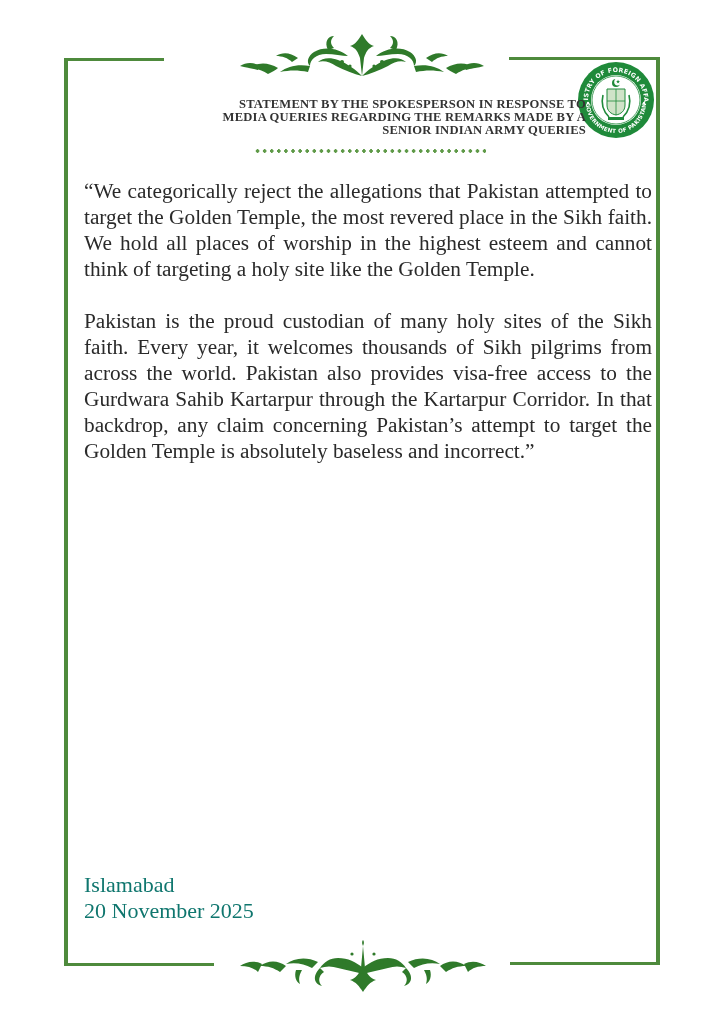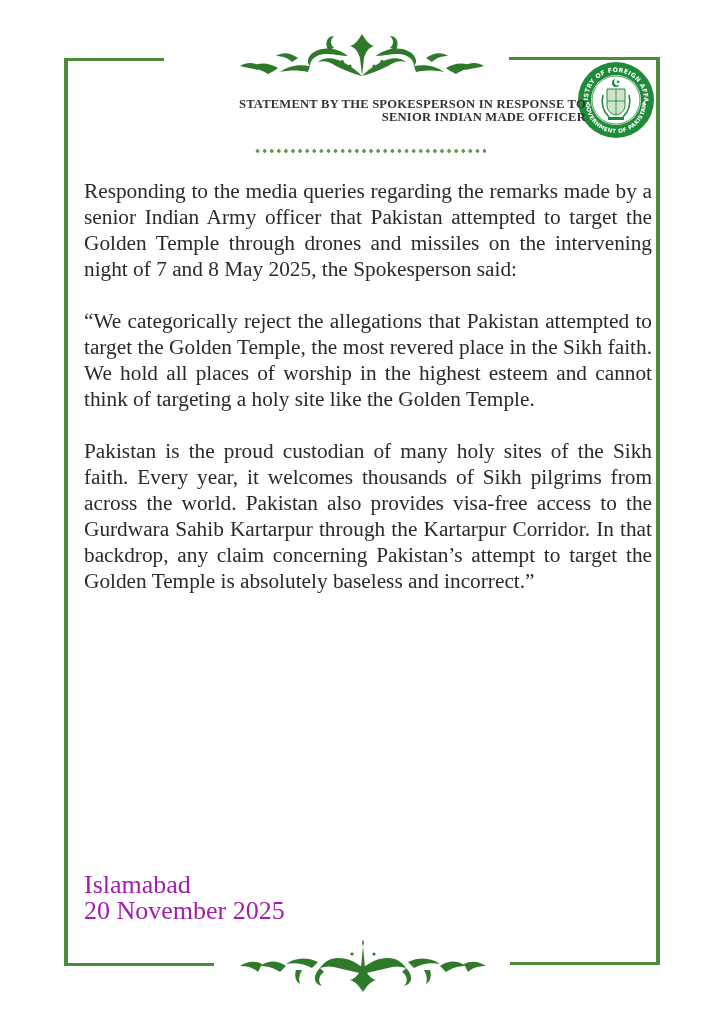--- a/index.html
+++ b/index.html
@@ -5,21 +5,21 @@
   html, body { margin:0; padding:0; background:#ffffff; }
   body { width:718px; height:1024px; position:relative; overflow:hidden; font-family:"Liberation Serif", "DejaVu Serif", serif; color:#2b2b2b; }
   .frame-seg { position:absolute; background:#4e8a3c; }
   .ornament { position:absolute; }
   .seal { position:absolute; left:577px; top:61px; width:78px; height:78px; }
   .title { position:absolute; left:150px; top:98px; width:436px; text-align:right; font-weight:bold; font-size:12.6px; line-height:13px; letter-spacing:0.2px; color:#333; }
   .title div { white-space:nowrap; }
   .dots { position:absolute; left:254px; top:149px; width:232px; height:4px; background-image:radial-gradient(circle, #5f9a48 1.6px, transparent 1.8px); background-size:7.1px 4px; background-repeat:repeat-x; }
   .body-text { position:absolute; left:84px; top:178px; width:568px; font-size:21.3px; line-height:26px; text-align:justify; color:#2a2a2a; }
   .body-text p { margin:0 0 26px 0; }
-  .place { position:absolute; left:84px; top:872px; font-size:26px; line-height:26px; color:#a21caf; }
+  .place { position:absolute; left:84px; top:872px; font-size:22px; line-height:26px; color:#0f766e; }
 </style>
 </head>
 <body>
 
 <div class="frame-seg" style="left:64px; top:58px; width:100px; height:3px;"></div>
 <div class="frame-seg" style="left:509px; top:57px; width:151px; height:3px;"></div>
 <div class="frame-seg" style="left:64px; top:58px; width:4px; height:908px;"></div>
 <div class="frame-seg" style="left:656px; top:57px; width:4px; height:908px;"></div>
 <div class="frame-seg" style="left:64px; top:963px; width:150px; height:3px;"></div>
 <div class="frame-seg" style="left:510px; top:962px; width:150px; height:3px;"></div>
@@ -72,26 +72,26 @@
   <path d="M30 28 L48 28 L48 44 C48 50 44 53 39 54 C34 53 30 50 30 44 Z" fill="#cfe3c8" stroke="#1f8a3a" stroke-width="1"></path>
   <line x1="39" y1="28" x2="39" y2="54" stroke="#1f8a3a" stroke-width="0.8"></line>
   <line x1="30" y1="40" x2="48" y2="40" stroke="#1f8a3a" stroke-width="0.8"></line>
   <path d="M26 34 C24 42 26 50 32 56" fill="none" stroke="#1f8a3a" stroke-width="1.6"></path>
   <path d="M52 34 C54 42 52 50 46 56" fill="none" stroke="#1f8a3a" stroke-width="1.6"></path>
   <rect x="31" y="56" width="16" height="3" fill="#1f8a3a"></rect>
 </svg>
 
 <div class="title">
   <div>STATEMENT BY THE SPOKESPERSON IN RESPONSE TO</div>
-  <div>SENIOR INDIAN MADE OFFICER</div>
+  <div>MEDIA QUERIES REGARDING THE REMARKS MADE BY A</div>
+  <div>SENIOR INDIAN ARMY QUERIES</div>
 </div>
 <div class="dots"></div>
 
 <div class="body-text">
-  <p>Responding to the media queries regarding the remarks made by a senior Indian Army officer that Pakistan attempted to target the Golden Temple through drones and missiles on the intervening night of 7 and 8 May 2025, the Spokesperson said:</p>
   <p>“We categorically reject the allegations that Pakistan attempted to target the Golden Temple, the most revered place in the Sikh faith. We hold all places of worship in the highest esteem and cannot think of targeting a holy site like the Golden Temple.</p>
   <p>Pakistan is the proud custodian of many holy sites of the Sikh faith. Every year, it welcomes thousands of Sikh pilgrims from across the world. Pakistan also provides visa-free access to the Gurdwara Sahib Kartarpur through the Kartarpur Corridor. In that backdrop, any claim concerning Pakistan’s attempt to target the Golden Temple is absolutely baseless and incorrect.”</p>
 </div>
 
 <div class="place">
   <div>Islamabad</div>
   <div>20 November 2025</div>
 </div>
 
 <svg class="ornament" style="left:240px; top:940px;" width="246" height="54" viewBox="0 0 246 54">

